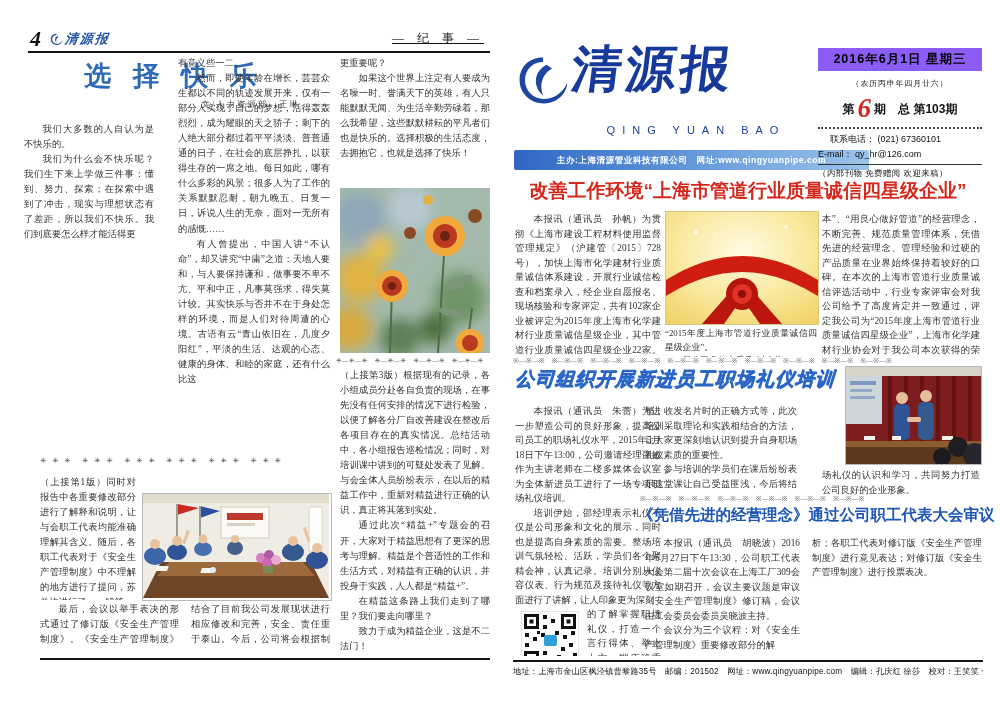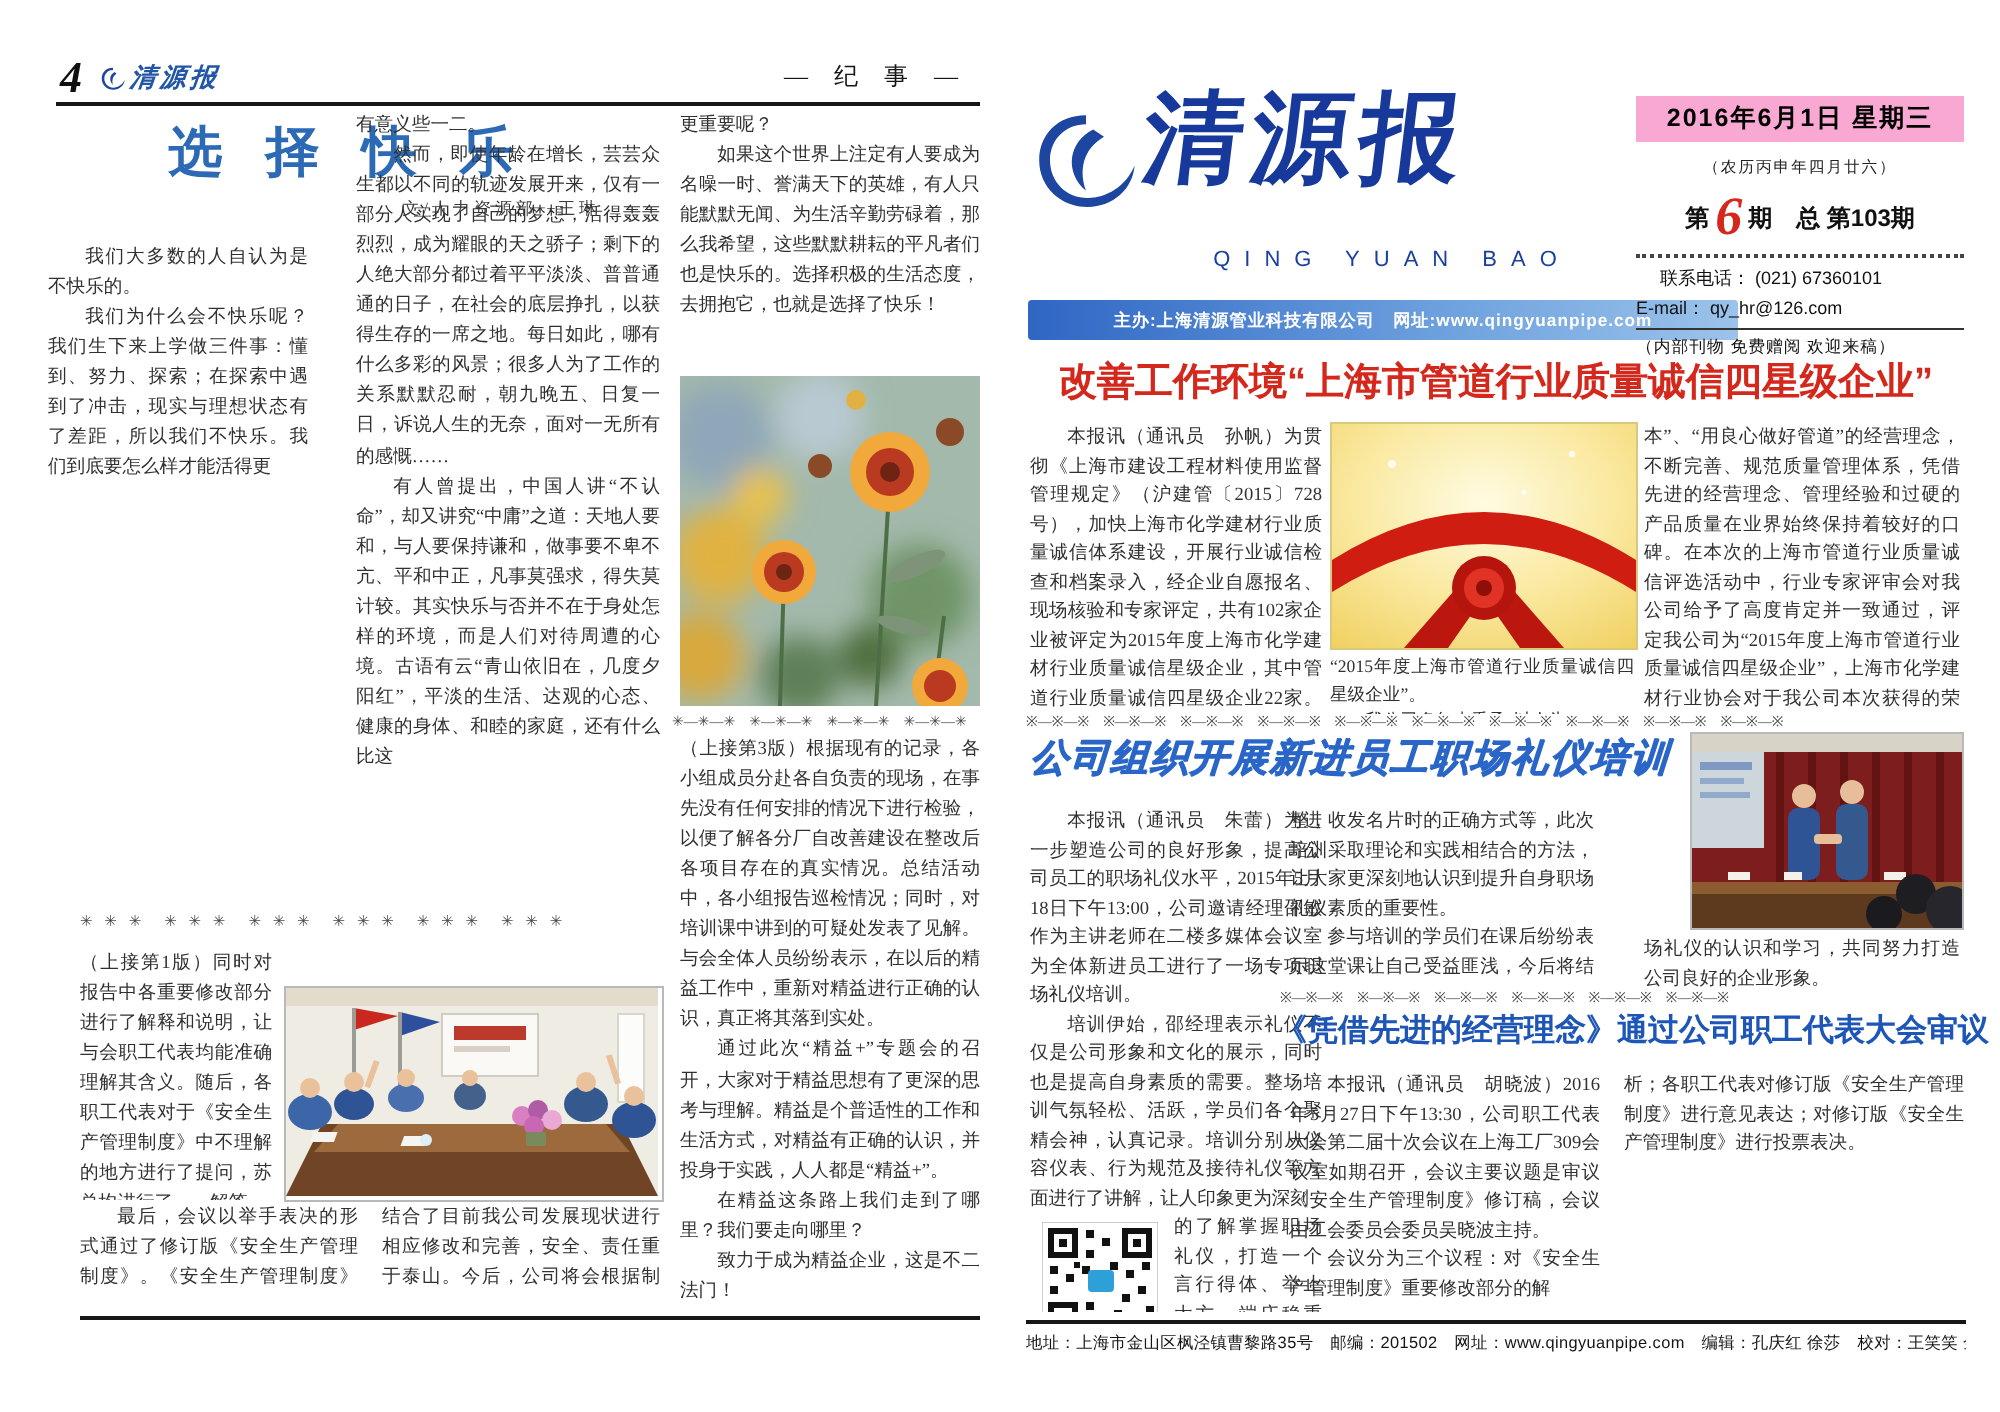--- a/index.html
+++ b/index.html
@@ -11,21 +11,21 @@
   .btxt p.nt{text-indent:0;}
   .rp-btxt{font-size:9.3px;line-height:1.56;text-align:justify;overflow:hidden;color:#303030;}
   .rp-btxt p{margin:0;text-indent:2em;}
   .rp-btxt p.nt{text-indent:0;}
 
   
   .lp-header{left:28px;top:28px;width:462px;height:23px;border-bottom:2px solid #161616;}
   .lp-pagenum{position:absolute;left:2px;top:-2px;font:italic bold 22px "Liberation Serif",serif;color:#101010;}
   .lp-minilogo{position:absolute;left:22px;top:2px;display:flex;align-items:center;gap:2px;}
   .lp-minilogo span{font:italic bold 13px "Liberation Serif",serif;color:#2456a8;letter-spacing:2px;transform:skewX(-6deg);}
-  .lp-section{position:absolute;right:6px;top:2px;font-size:12px;letter-spacing:5px;color:#161616;}
+  .lp-section{position:absolute;right:6px;top:2px;font-size:12px;letter-spacing:5px;color:#161616;text-decoration:underline;}
   .lp-title{left:48px;top:58px;width:252px;text-align:center;font-family:"Liberation Sans","DejaVu Sans",sans-serif;
             font-weight:bold;font-size:27px;letter-spacing:7px;color:#2d6ab6;}
   .lp-byline{left:48px;top:99px;width:252px;text-align:right;font-size:8.5px;letter-spacing:2px;color:#3a3a3a;}
   .lp-col1{left:24px;top:122px;width:130px;height:336px;}
   .lp-col2{left:178px;top:56px;width:152px;height:404px;}
   .lp-col3top{left:340px;top:56px;width:150px;height:128px;}
   .lp-flower{left:340px;top:188px;width:150px;height:165px;}
   .lp-div3{left:336px;top:356px;width:156px;font-size:7px;color:#4a4a4a;white-space:nowrap;overflow:hidden;}
   .lp-col3bot{left:340px;top:368px;width:150px;height:284px;}
   .lp-div12{left:40px;top:456px;width:290px;font-size:7.5px;color:#4a4a4a;white-space:nowrap;overflow:hidden;letter-spacing:2px;}
@@ -38,21 +38,21 @@
   
   .rp-logoicon{left:516px;top:54px;}
   .rp-title{left:572px;top:36px;width:256px;font:bold 50px "Liberation Serif",serif;color:#16399b;
             letter-spacing:4px;transform:skewX(-7deg);white-space:nowrap;}
   .rp-sub{left:586px;top:124px;width:220px;text-align:center;font-family:"Liberation Sans",sans-serif;
           font-size:11px;letter-spacing:7px;color:#1a3f9e;}
   .rp-banner{left:514px;top:150px;width:355px;height:20px;line-height:20px;text-align:center;color:#fff;
              font-family:"Liberation Sans",sans-serif;font-size:8.6px;letter-spacing:0.5px;
              background:linear-gradient(90deg,#2f66c4,#6fa2de 60%,#9cc3ea);border-radius:2px;font-weight:bold;}
   .rp-info{left:818px;top:48px;width:164px;font-family:"Liberation Sans",sans-serif;}
-  .rp-date{background:#f9a8d4;color:#000;font-weight:bold;font-size:12.5px;text-align:center;padding:3px 0;letter-spacing:1px;}
+  .rp-date{background:#8b5cf6;color:#000;font-weight:bold;font-size:12.5px;text-align:center;padding:3px 0;letter-spacing:1px;}
   .rp-lunar{font-size:7.8px;text-align:center;margin-top:7px;color:#222;letter-spacing:1px;}
   .rp-issue{text-align:center;margin-top:4px;font-weight:bold;font-size:12px;color:#111;}
   .rp-issue .big6{font:italic bold 27px "Liberation Serif",serif;color:#d5281c;vertical-align:-4px;padding:0 3px;}
   .rp-dots{border-top:2px dotted #444;margin-top:3px;}
   .rp-phone{font-size:9px;margin-top:4px;color:#111;padding-left:12px;}
   .rp-email{font-size:9px;margin-top:2px;color:#111;}
   .rp-note{font-size:8.4px;margin-top:3px;padding-top:3px;border-top:1.5px solid #333;color:#111;letter-spacing:0.5px;}
   .rp-headline1{left:513px;top:178px;width:470px;text-align:center;font-family:"Liberation Sans",sans-serif;
                 font-weight:bold;font-size:19px;color:#d5281c;white-space:nowrap;}
   .rp-a1col1{left:515px;top:212px;width:146px;height:143px;}

